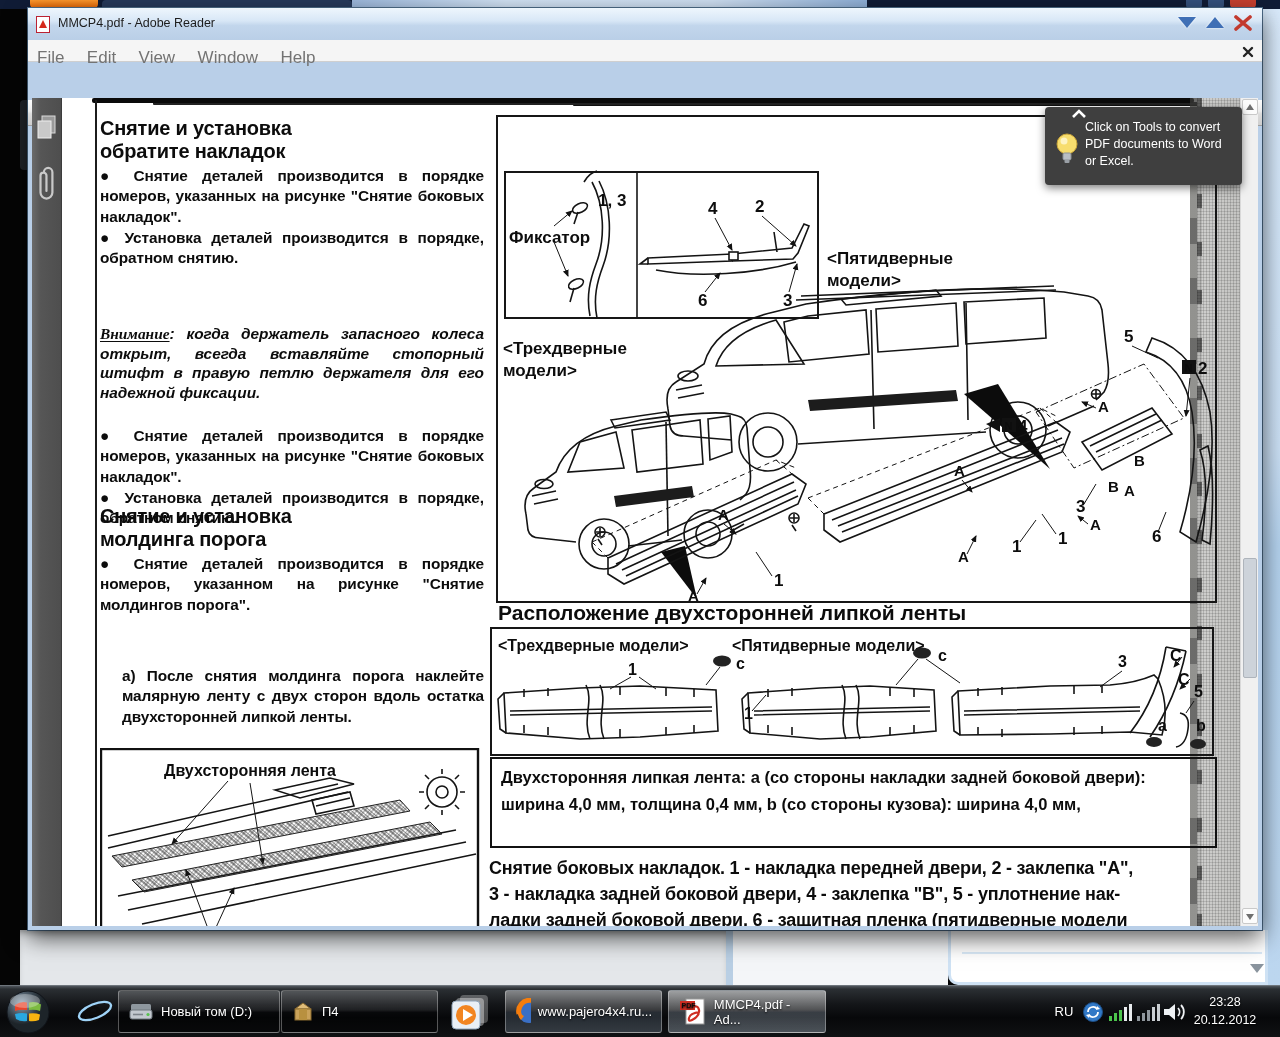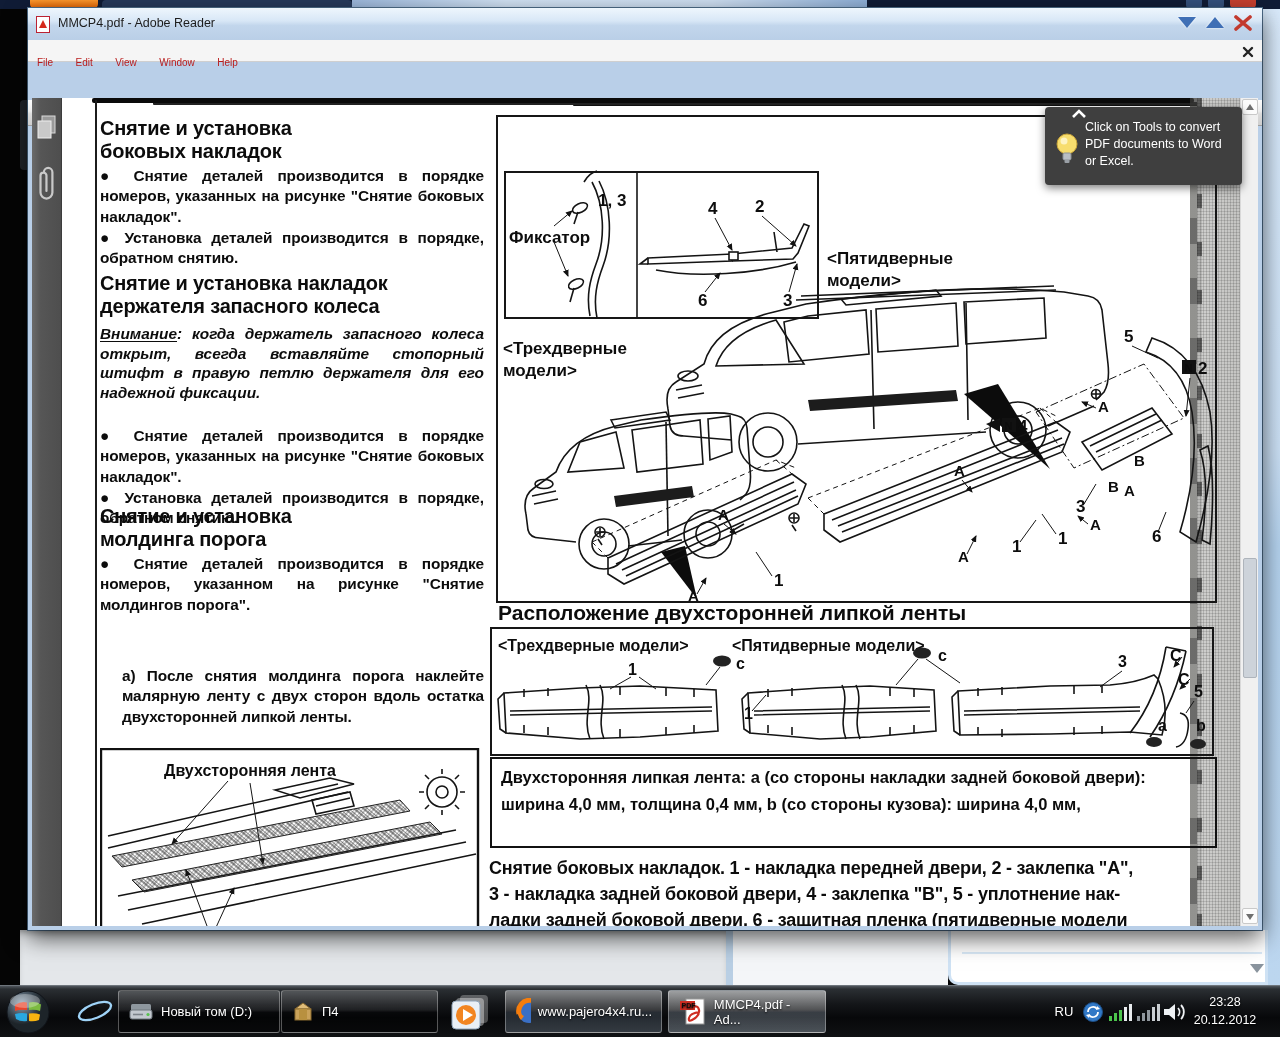--- a/index.html
+++ b/index.html
@@ -44,21 +44,21 @@
   #title-text { left:30px; top:8px; font-size:12.5px; color:#1c1c1c; }
   .winbtn { top:7px; width:22px; height:15px; cursor:default; }
   #btn-min  { left:1148px; } #btn-max { left:1176px; }
   .tri-down { margin:2px auto 0; width:0; height:0; border-left:9px solid transparent; border-right:9px solid transparent;
               border-top:11px solid #3f6fb5; filter:drop-shadow(0 0 1px #fff); }
   .tri-up   { margin:2px auto 0; width:0; height:0; border-left:9px solid transparent; border-right:9px solid transparent;
               border-bottom:11px solid #3f6fb5; filter:drop-shadow(0 0 1px #fff); }
   #btn-close { left:1204px; width:26px; }
 
   #menubar { left:0; top:32px; width:1234px; height:22px; background:#f5f5f5; border-bottom:1px solid #cfcfcf; }
-  .menu-item { display:inline-block; padding:17px 9px; font-size:10px; color:#b91c1c; }
+  .menu-item { display:inline-block; padding:8px 9px; font-size:17px; color:#737373; }
   #menu-close { position:absolute; right:8px; top:4px; }
 
   #toolbar { left:0; top:55px; width:1234px; height:26px;
              background:linear-gradient(180deg,#fdfdfd 0%,#ececec 45%,#dcdcdc 55%,#cecece 100%);
              border-bottom:1px solid #9f9f9f;margin-top:37px; }
   .tbtn { position:absolute; top:3px; width:30px; height:29px; border-radius:3px; text-align:center; }
   .tbtn svg { margin-top:3px; }
   .tsep { position:absolute; top:5px; width:1px; height:25px; background:#b5b5b5; border-right:1px solid #fff; }
   .tsep-dot { position:absolute; top:4px; width:1px; height:27px; border-left:1px dotted #8f8f8f; }
   #page-input { position:absolute; left:285px; top:6px; width:42px; height:23px; border:1px solid #7f9db9;
@@ -96,21 +96,21 @@
   #texture::before { content:""; position:absolute; left:0; top:0; width:5px; height:100%;
      background:repeating-linear-gradient(180deg, rgba(0,0,0,.55) 0 14px, rgba(0,0,0,.1) 14px 48px); }
   #tex-edge { left:1128px; top:0; width:7px; height:828px;
      background:repeating-linear-gradient(180deg,#3a3a38 0 26px,#6e6e6a 26px 60px); opacity:.75; }
 
   #col-left { left:38px; top:0; width:384px; height:972px; }
   .blk { position:absolute; left:0; width:384px; }
   .h-doc { font-size:20px; font-weight:800; line-height:23px; letter-spacing:-.2px; }
   .p-doc { font-size:15.4px; font-weight:600; line-height:20.4px; text-align:justify; letter-spacing:-.1px; }
   .p-warn { font-size:15.4px; font-weight:600; font-style:italic; line-height:19.6px; text-align:justify; }
-  .p-warn u { text-underline-offset:2px; }
+  .p-warn u { text-underline-offset:2px;font-family:Liberation Serif, serif; }
   .p-a { padding-left:22px; }
 
   .doc-h2 { position:absolute; font-size:21px; font-weight:800; }
   #note-block { left:428px; top:659px; width:727px; height:91px; border:2px solid #111; padding:5px 9px;
                 font-size:16.5px; font-weight:700; line-height:27px; }
   #caption { left:427px; top:760px; width:757px; height:68px; font-size:18px; font-weight:800; }
   #caption div { white-space:nowrap; height:26px; letter-spacing:-.2px; }
 
   svg text { font-family:"Liberation Sans",sans-serif; fill:#0d0d0d; }
   .flb { font-weight:bold; font-size:15px; }
@@ -324,28 +324,24 @@
 
   <div class="abs" id="doc-page">
     <div class="abs" id="top-smudge"></div>
     <div class="abs" id="tex-edge"></div>
     <div class="abs" id="texture"></div>
     <div class="abs" id="page-left-line"></div>
 
     <div class="abs" id="col-left">
       <div class="blk h-doc" style="top:19px">
         <div>Снятие и установка</div>
-          <div>боковых накладок</div>
+          <div>обратите накладок</div>
       </div>
       <div class="blk p-doc" style="top:68px">● Снятие деталей производится в порядке номеров, указанных на рисунке "Снятие боковых накладок".</div>
       <div class="blk p-doc" style="top:130px">● Установка деталей производится в порядке, обратном снятию.</div>
-      <div class="blk h-doc" style="top:174px">
-        <div>Снятие и установка накладок</div>
-          <div>держателя запасного колеса</div>
-      </div>
       <div class="blk p-warn" style="top:226px">
         <u>Внимание</u><span>: когда держатель запасного колеса открыт, всегда вставляйте стопорный штифт в правую петлю держателя для его надежной фиксации.</span>
       </div>
       <div class="blk p-doc" style="top:328px">● Снятие деталей производится в порядке номеров, указанных на рисунке "Снятие боковых накладок".</div>
       <div class="blk p-doc" style="top:390px">● Установка деталей производится в порядке, обратном снятию.</div>
       <div class="blk h-doc" style="top:407px">
         <div>Снятие и установка</div>
           <div>молдинга порога</div>
       </div>
       <div class="blk p-doc" style="top:456px">● Снятие деталей производится в порядке номеров, указанном на рисунке "Снятие молдингов порога".</div>

